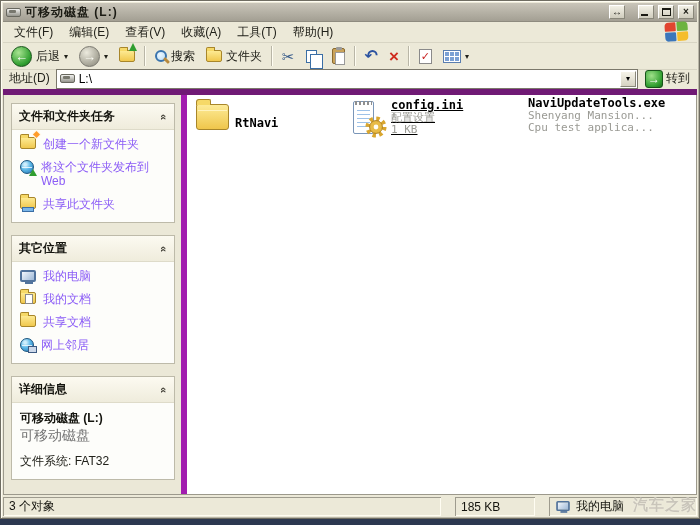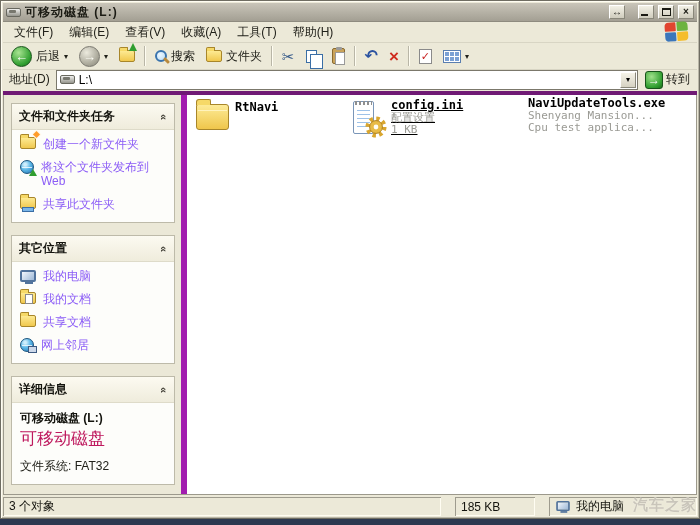--- a/index.html
+++ b/index.html
@@ -80,21 +80,21 @@
   .gl-undo { color:#2a52a0; font-size:16px; font-weight:bold; line-height:1; }
   .gl-del { color:#cf2b1e; font-size:17px; font-weight:bold; line-height:1; }
   .icn-check { width:13px; height:15px; background:#fff; border:1px solid #8a8a8a;
     display:flex; align-items:center; justify-content:center; font-size:11px; font-weight:bold; color:#c82222; }
   .icn-views { display:grid; grid-template-columns:repeat(3,4px); grid-template-rows:repeat(2,4px);
     gap:1px; padding:1px; background:#fff; border:1px solid #5a7eb0; }
   .icn-views i { background:#7aa0d4; }
 
   
   .addressbar { height:25px; flex:0 0 25px; display:flex; align-items:center; gap:4px;
-    padding:0 4px 2px 4px; border-bottom:4px solid #701a75; }
+    padding:0 4px 2px 4px; border-bottom:6px solid #701a75; }
   .addr-label { font-size:12px; color:#21211a; padding:0 2px; }
   .addr-field { flex:1; height:20px; background:#fff; border:1px solid #7b786b;
     display:flex; align-items:center; gap:4px; padding:0 1px 0 3px; }
   .addr-text { flex:1; font-size:12px; color:#000; }
   .addr-drop { width:16px; height:16px; background:linear-gradient(#f5f3e8,#d6d2c2);
     border:1px solid #89877a; border-top-color:#fff; border-left-color:#fff;
     display:flex; align-items:center; justify-content:center; font-size:8px; }
   .go-btn { display:flex; align-items:center; gap:3px; font-size:12px; color:#21211a; padding:0 3px; }
   .go-sq { width:18px; height:18px; border-radius:3px; border:1px solid #17541a;
     background:radial-gradient(circle at 35% 30%,#9fe08a,#2f9e2f 70%,#1c6b1c);
@@ -118,21 +118,21 @@
   .icn-globe::before { content:""; position:absolute; left:1px; right:1px; top:6px; height:1px; background:rgba(255,255,255,.75); }
   .icn-globe.pub::after { content:""; position:absolute; right:-4px; bottom:-3px; width:0; height:0;
     border-left:4px solid transparent; border-right:4px solid transparent; border-bottom:7px solid #2f9e2f; }
   .icn-globe.net::after { content:""; position:absolute; right:-4px; bottom:-2px; width:7px; height:5px;
     background:#cdd9ea; border:1px solid #3c5a82; }
   .icn-computer { width:16px; height:12px; margin-top:1px; border-radius:2px;
     background:linear-gradient(135deg,#f2f7fd,#9db8d6); border:2px solid #51739c; }
   .icn-computer::after { content:""; position:absolute; left:3px; bottom:-4px; width:8px; height:2px; background:#51739c; }
 
   .details-name { font-size:12px; font-weight:bold; color:#14140e; }
-  .details-line { font-size:17px; color:#be185d; }
+  .details-line { font-size:14px; color:#737373; }
   .details-fs { font-size:12px; color:#21211a; margin-top:8px; }
 
   
   .content { flex:1; position:relative; background:#fff; }
   .tile { position:absolute; display:flex; gap:6px; }
   .big-folder { position:relative; width:33px; height:26px; margin-top:3px;
     background:linear-gradient(#fdeb97,#efc64b); border:1px solid #a8862a; border-radius:2px 3px 3px 3px; }
   .big-folder::before { content:""; position:absolute; top:-6px; left:-1px; width:13px; height:5px;
     background:#f6d968; border:1px solid #a8862a; border-bottom:none; border-radius:3px 2px 0 0; }
   .big-folder::after { content:""; position:absolute; left:1px; top:5px; right:1px; height:1px; background:#fff3bd; }
@@ -337,21 +337,21 @@
             <div class="details-name">可移动磁盘 (L:)</div>
             <div class="details-line">可移动磁盘</div>
             <div class="details-fs">文件系统: FAT32</div>
           </div>
         </div>
 
       </div>
 
       <div class="content">
 
-        <div class="tile" style="left:9px; top:6px; align-items:flex-start;">
+        <div class="tile" style="left:9px; top:6px; align-items:flex-end;">
           <span class="big-folder"></span>
           <span class="file-name">RtNavi</span>
         </div>
 
         <div class="tile" style="left:166px; top:4px;text-decoration:underline;">
           <span class="cfg">
             <span class="cfg-pad"></span>
             <svg width="22" height="22" viewBox="0 0 24 24">
               <circle cx="12" cy="12" r="9" fill="none" stroke="#d9a62e" stroke-width="5" stroke-dasharray="3.6 3.47"></circle>
               <circle cx="12" cy="12" r="7" fill="#e8bb45" stroke="#a87d1f"></circle>

